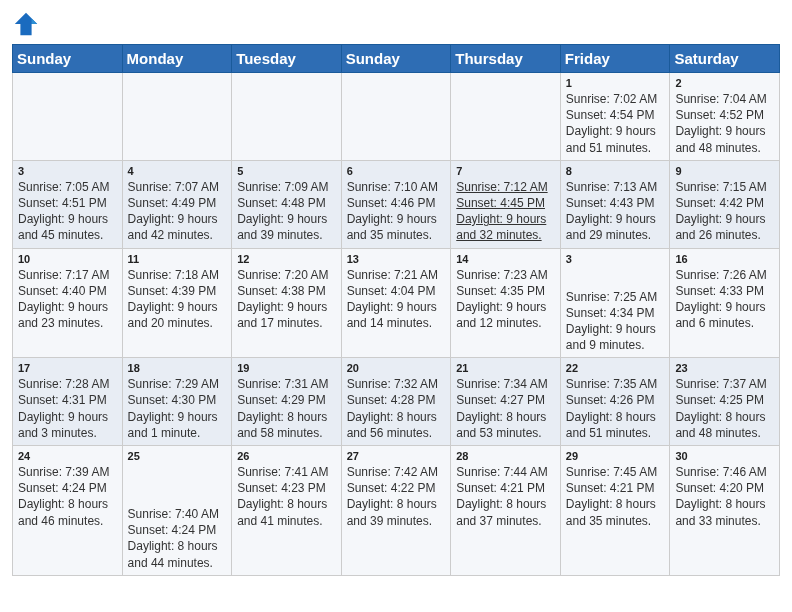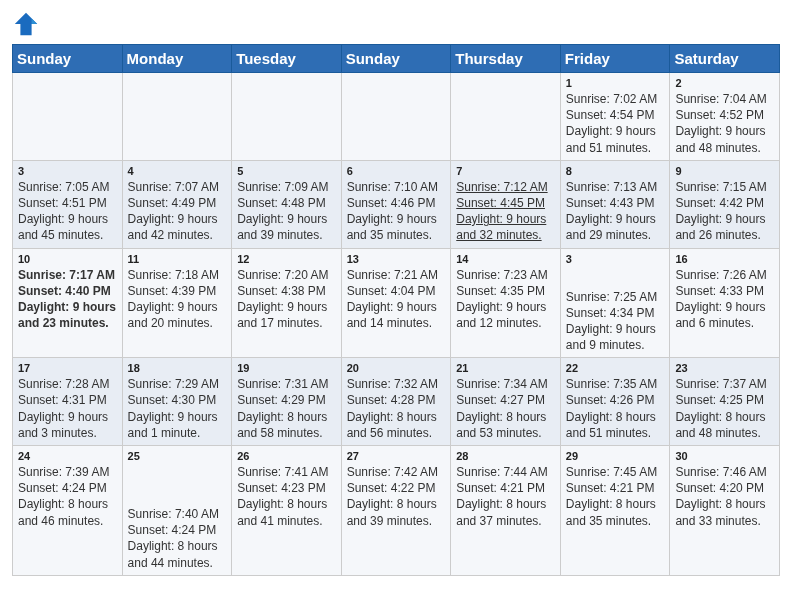--- a/index.html
+++ b/index.html
@@ -197,21 +197,21 @@
             <span class="day-number">9</span>
             <div class="day-info" style="white-space: pre-line;">Sunrise: 7:15 AM
 Sunset: 4:42 PM
 Daylight: 9 hours
 and 26 minutes.</div>
           </td>
         </tr>
         <tr>
           <td>
             <span class="day-number">10</span>
-            <div class="day-info" style="white-space: pre-line; font-weight: bold;">Sunrise: 7:17 AM
+            <div class="day-info" style="white-space: pre-line;">Sunrise: 7:17 AM
 Sunset: 4:40 PM
 Daylight: 9 hours
 and 23 minutes.</div>
           </td>
           <td>
             <span class="day-number">11</span>
             <div class="day-info" style="white-space: pre-line;">Sunrise: 7:18 AM
 Sunset: 4:39 PM
 Daylight: 9 hours
 and 20 minutes.</div>

